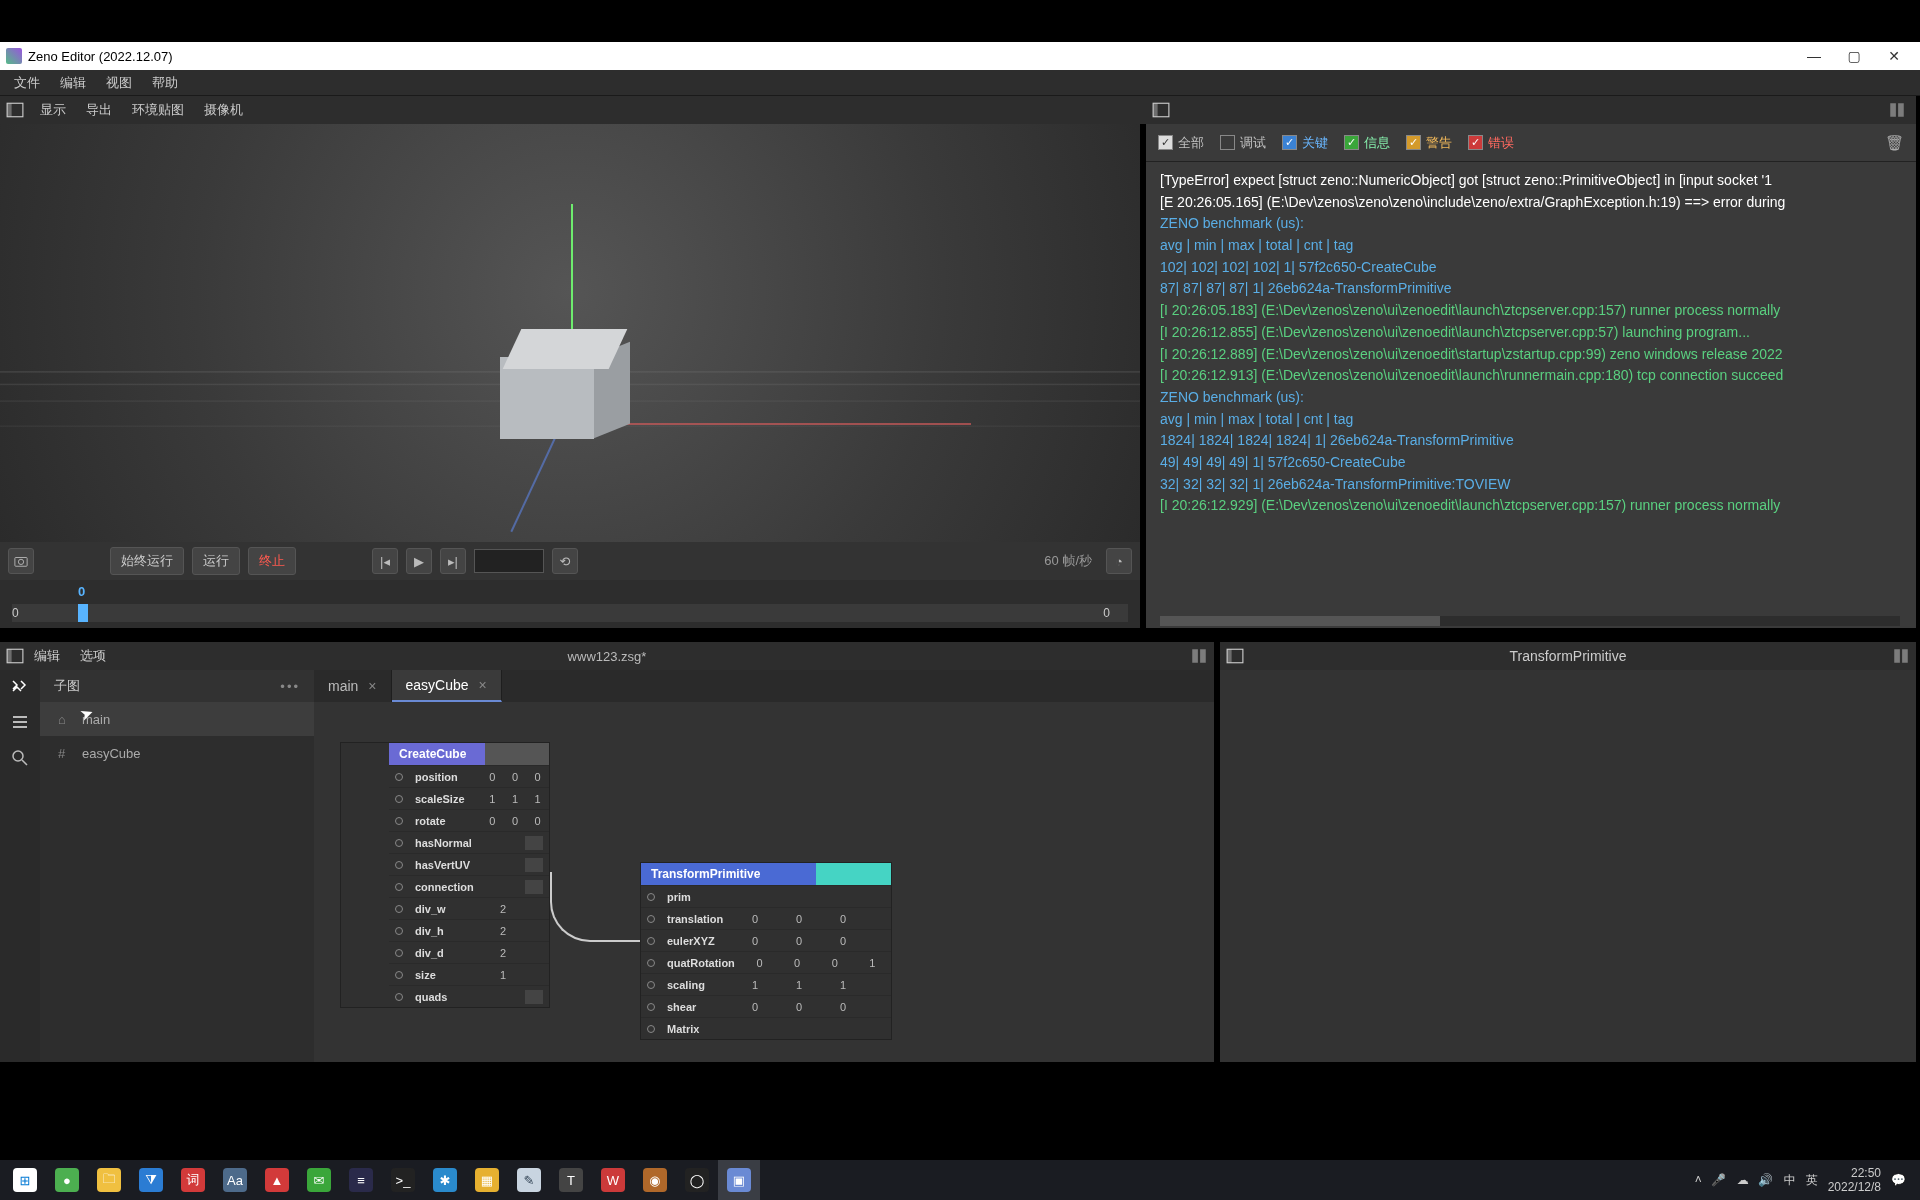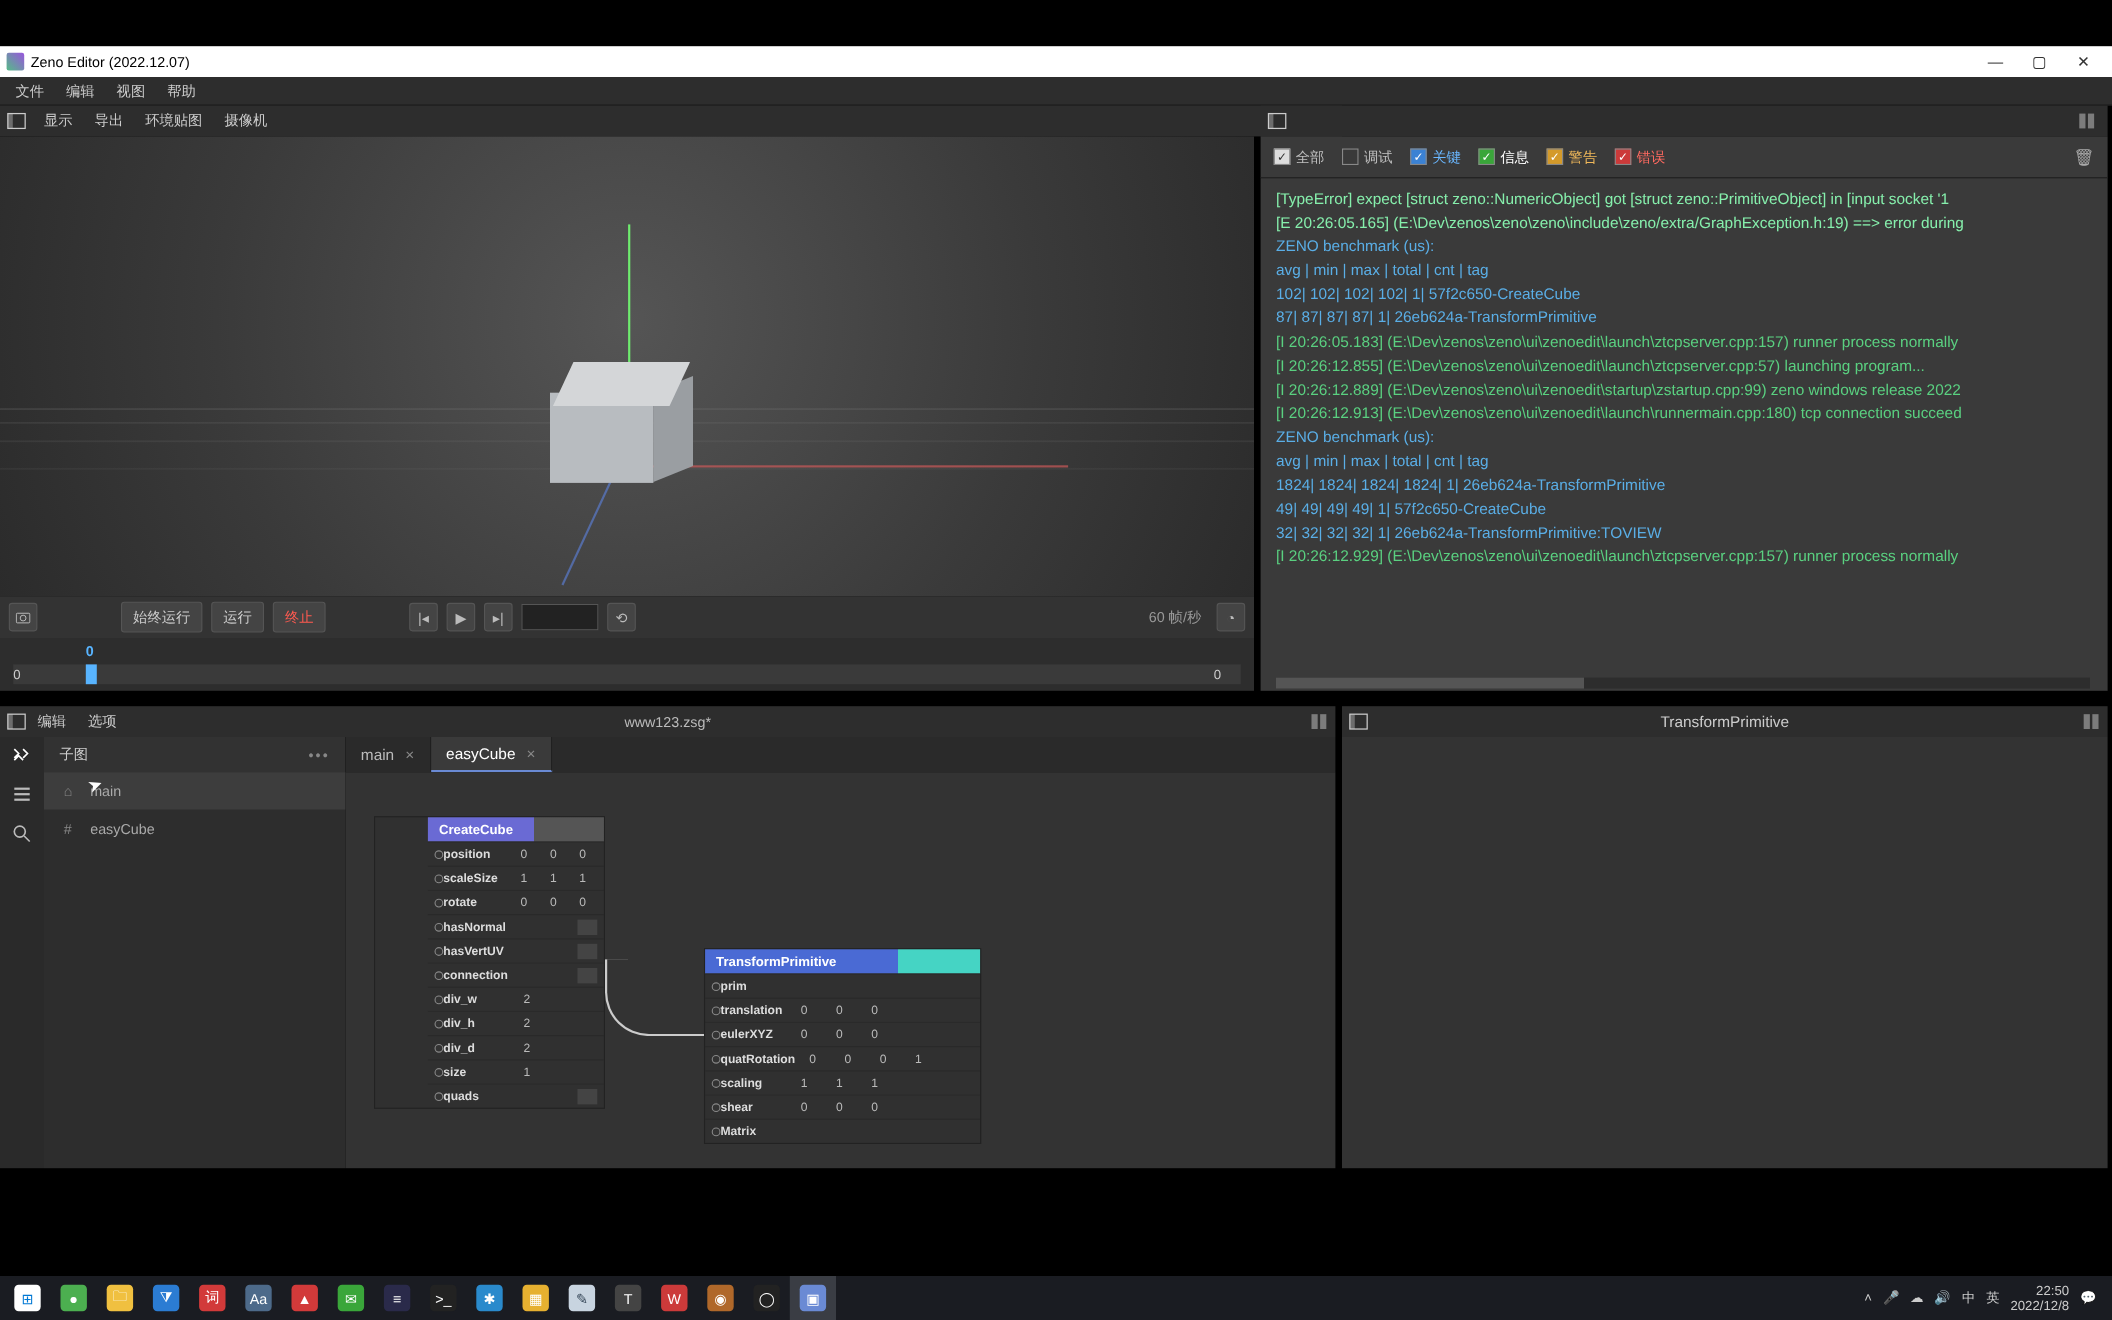--- a/index.html
+++ b/index.html
@@ -63,27 +63,27 @@
   
   .log-filters { position: absolute; left: 1146px; top: 82px; width: 770px; height: 38px; background: #3a3a3a; display: flex; align-items: center; padding: 0 12px; gap: 16px; border-bottom: 1px solid #222; }
   .log-filters .chk { display: flex; align-items: center; gap: 5px; font-size: 13px; }
   .log-filters .box { width: 15px; height: 15px; border: 1px solid #888; display: flex; align-items: center; justify-content: center; font-size: 11px; color: #fff; }
   .box.on-white { background: #ddd; color: #333; }
   .box.on-blue  { background: #3b82d4; }
   .box.on-green { background: #3aa63a; }
   .box.on-orange{ background: #d49a2a; }
   .box.on-red   { background: #cc3a3a; }
   .log-filters .label.blue   { color: #6ab7ff; }
-  .log-filters .label.green  { color: #ffffff; }
+  .log-filters .label.green  { color: #86efac; }
   .log-filters .label.orange { color: #f0b85a; }
   .log-filters .label.red    { color: #ff6a60; }
   .log-filters .trash { margin-left: auto; color: #aaa; font-size: 15px; }
   
   .log-body { position: absolute; left: 1146px; top: 120px; width: 770px; height: 466px; background: #3a3a3a; padding: 8px 14px; font-family: Consolas, monospace; font-size: 14px; line-height: 1.55; overflow: hidden; }
-  .log-body .l-red   { color: #86efac; }
+  .log-body .l-red   { color: #ffffff; }
   .log-body .l-blue  { color: #5aaee6; }
   .log-body .l-green { color: #5ad080; }
   .log-body .scrollbar { position: absolute; left: 14px; bottom: 2px; width: 740px; height: 10px; background: #2d2d2d; }
   .log-body .scrollbar .thumb { position: absolute; left: 0; top: 0; width: 280px; height: 10px; background: #555; }
   
   
   .ned-header { position: absolute; left: 0; top: 600px; width: 1214px; height: 28px; background: #2d2d2d; display: flex; align-items: center; padding: 0 6px; }
   .ned-header .item { padding: 0 10px; font-size: 13px; color: #ccc; }
   .ned-header .file { position: absolute; left: 50%; transform: translateX(-50%); color: #bbb; font-size: 13px; }
   .ned-header .icon { width: 18px; height: 18px; color: #ccc; }
@@ -105,21 +105,21 @@
   .tabs .tab { display: flex; align-items: center; padding: 0 14px; gap: 10px; font-size: 14px; color: #bbb; border-right: 1px solid #1e1e1e; }
   .tabs .tab.active { background: #3a3a3a; color: #fff; border-bottom: 2px solid #6a8ad4; }
   .tabs .tab .x { color: #888; font-size: 14px; }
   
   .graph { position: absolute; left: 314px; top: 660px; width: 900px; height: 360px; background: #333; overflow: hidden; }
   
   .node { position: absolute; background: #303030; border: 1px solid #222; font-size: 11px; color: #ccc; }
   .node .nhdr { height: 22px; display: flex; align-items: center; padding: 0 10px; color: #fff; font-size: 12px; font-weight: 600; }
   .node .nhdr.purple { background: linear-gradient(90deg,#6a6ad4 60%,#555 60%); }
   .node .nhdr.cyan   { background: linear-gradient(90deg,#4a6ad4 70%,#45d4c4 70%); }
-  .node .param { display: flex; align-items: center; height: 22px; padding: 0 6px; gap: 0; border-top: 1px solid #2a2a2a; }
+  .node .param { display: flex; align-items: center; height: 22px; padding: 0 6px; gap: 12px; border-top: 1px solid #2a2a2a; }
   .node .port { width: 8px; height: 8px; border: 1px solid #888; border-radius: 50%; background: #333; flex: none; }
   .node .pname { flex: none; min-width: 60px; color: #ddd; font-weight: 600; }
   .node .pval { width: 32px; text-align: center; color: #bbb; }
   .node .pslot { width: 18px; height: 14px; background: #444; margin-left: auto; }
   
   .wire { position: absolute; border: 2px solid #ccc; border-right: none; border-top: none; border-bottom-left-radius: 40px; }
   
   
   .prop-header { position: absolute; left: 1220px; top: 600px; width: 696px; height: 28px; background: #2d2d2d; display: flex; align-items: center; padding: 0 6px; }
   .prop-header .icon { width: 18px; height: 18px; color: #ccc; }

